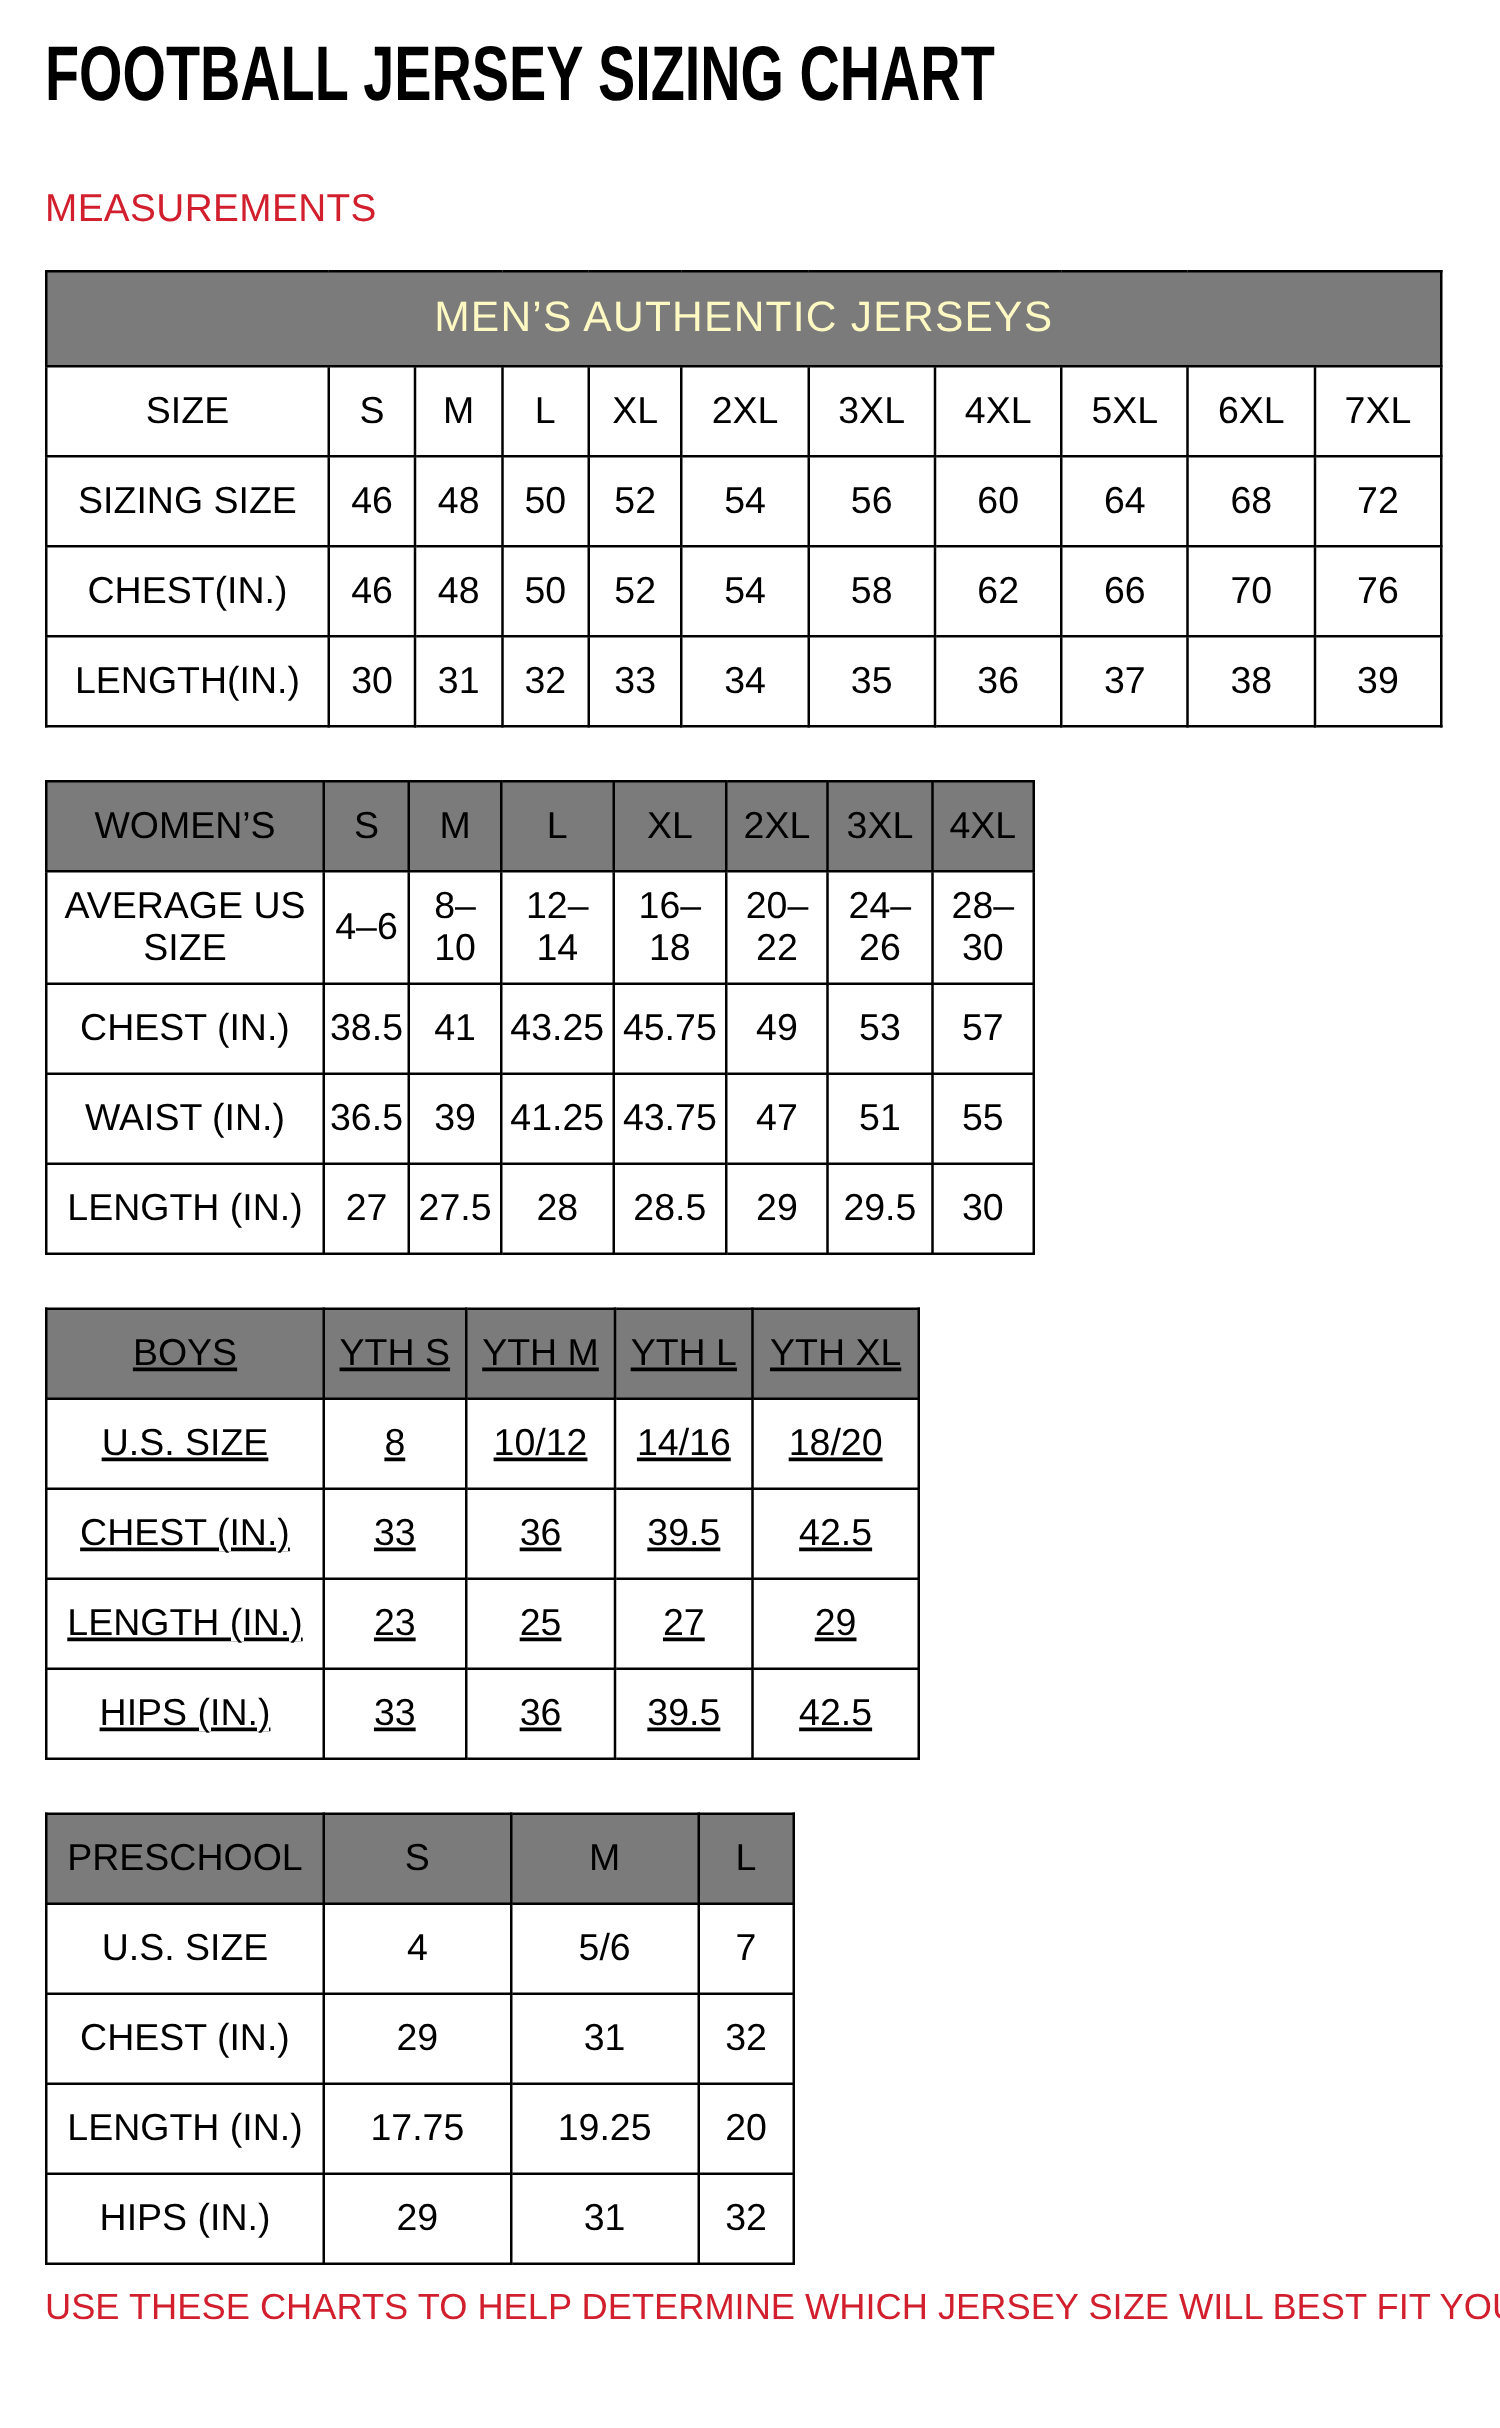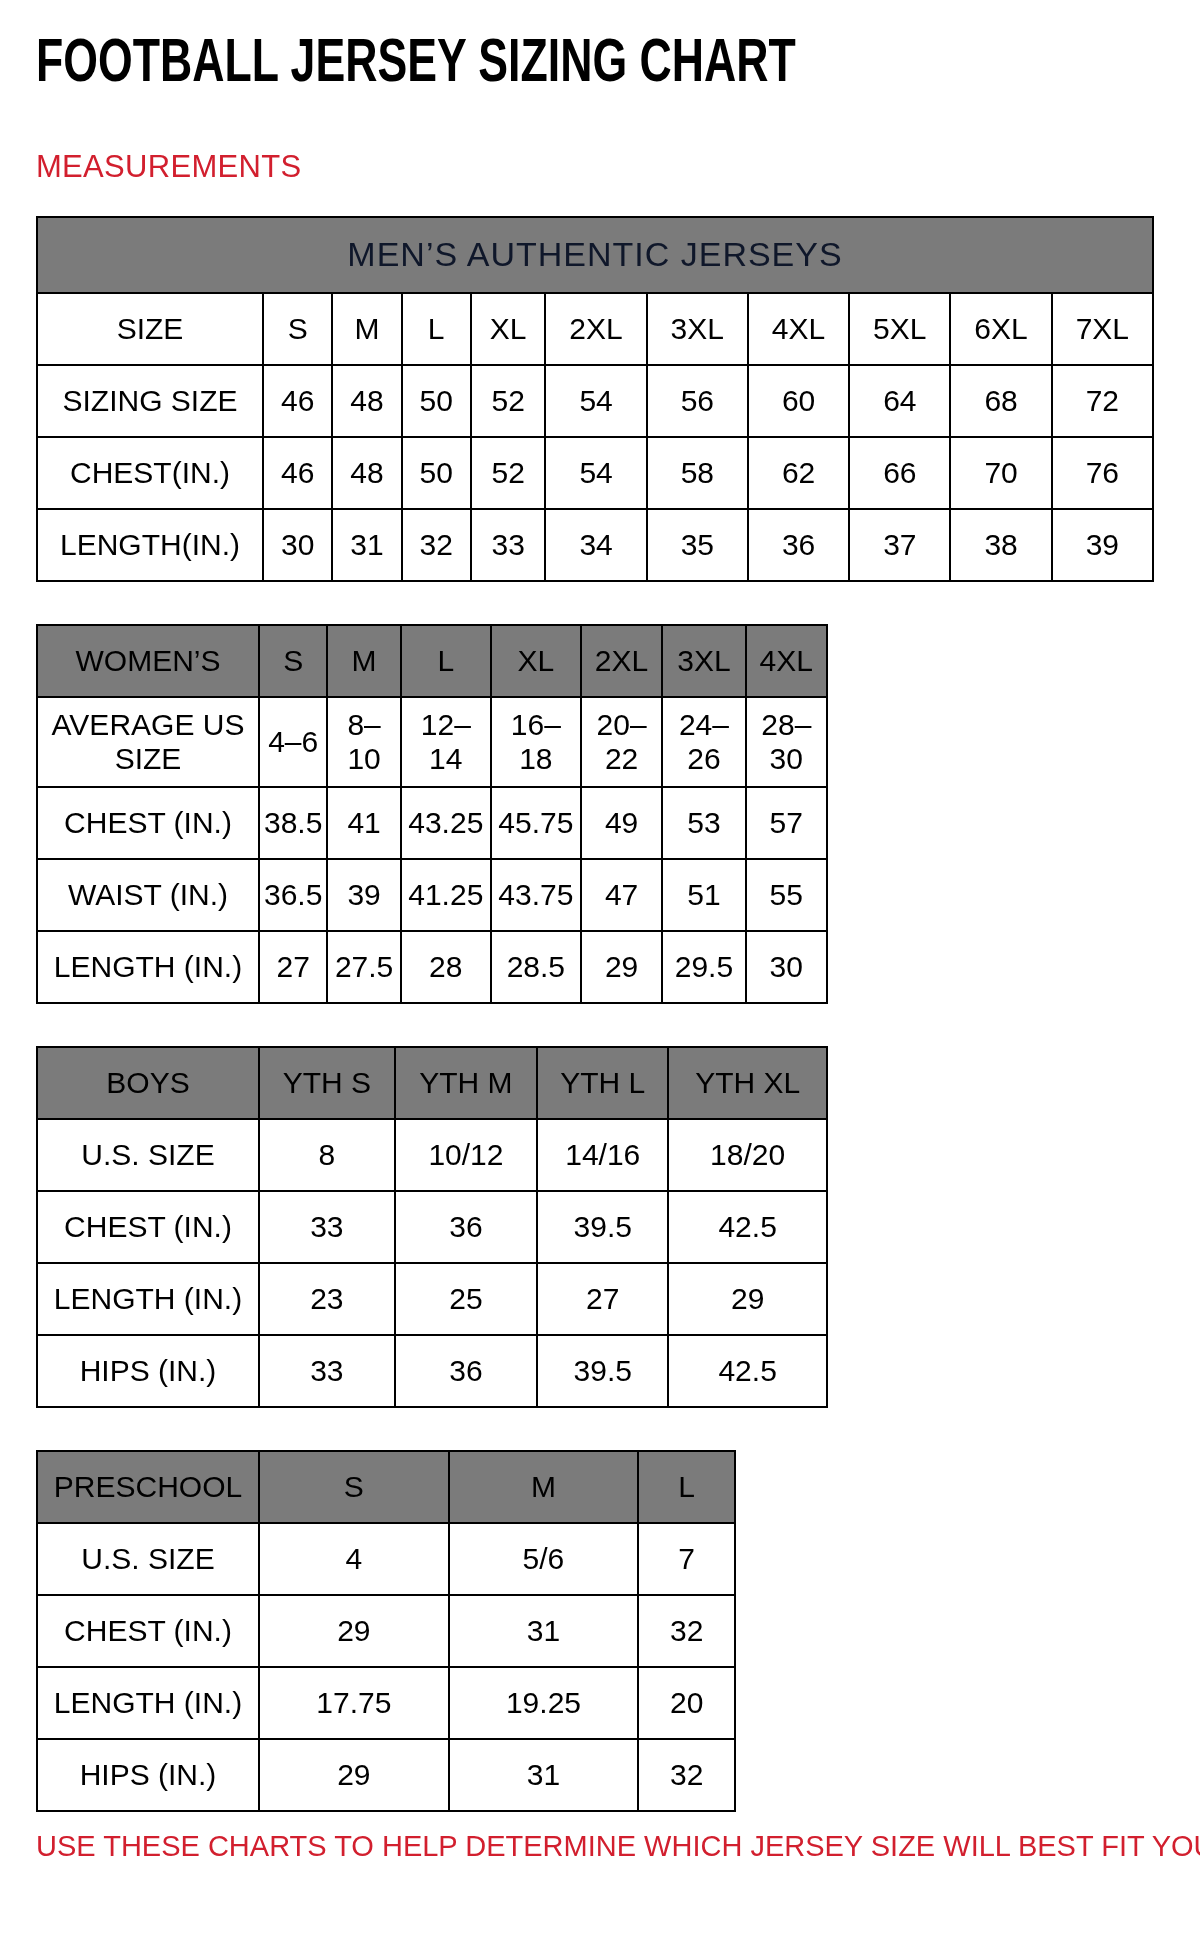--- a/index.html
+++ b/index.html
@@ -30,31 +30,31 @@
     margin:0 0 42px 0;
     table-layout:auto;
   }
   th,td{
     border:2px solid var(--border);
     text-align:center;vertical-align:middle;
     font-size:30px;font-weight:400;color:#000;
     padding:10px 4px;height:72px;
   }
   .banner{
-    background:var(--hdr-gray);color:#0f172a;
+    background:var(--hdr-gray);color:#fef9c3;
     font-size:34px;letter-spacing:1px;height:76px;
   }
   .hdr{
     background:var(--hdr-gray);color:#000000;
   }
   .mens{width:1118px;}
   .mens tr > td:first-child{width:226px;border-radius:25px;}
   .womens{width:792px;}
-  .boys{width:792px;}
-  .preschool{width:700px;margin-bottom:18px;}
+  .boys{width:700px;text-decoration:underline;}
+  .preschool{width:600px;margin-bottom:18px;}
   .womens tr > th:first-child,.womens tr > td:first-child,
   .boys tr > th:first-child,.boys tr > td:first-child,
   .preschool tr > th:first-child,.preschool tr > td:first-child{width:222px;}
   .footer{
     margin:0;color:var(--red);
     font-size:29px;letter-spacing:0px;white-space:nowrap;
   }
 </style>
 </head>
 <body>

